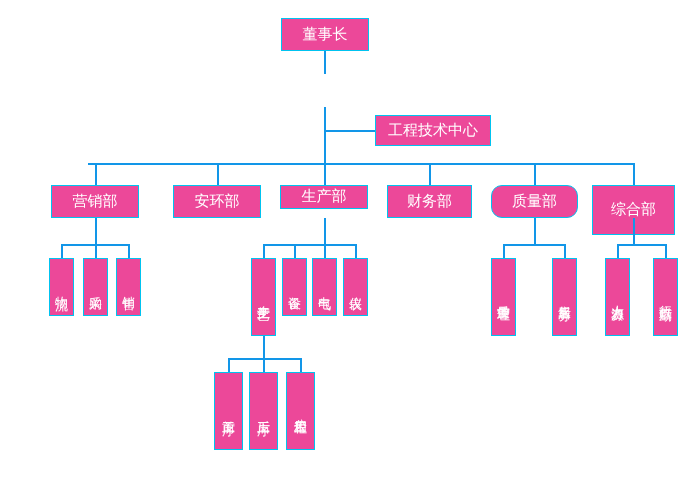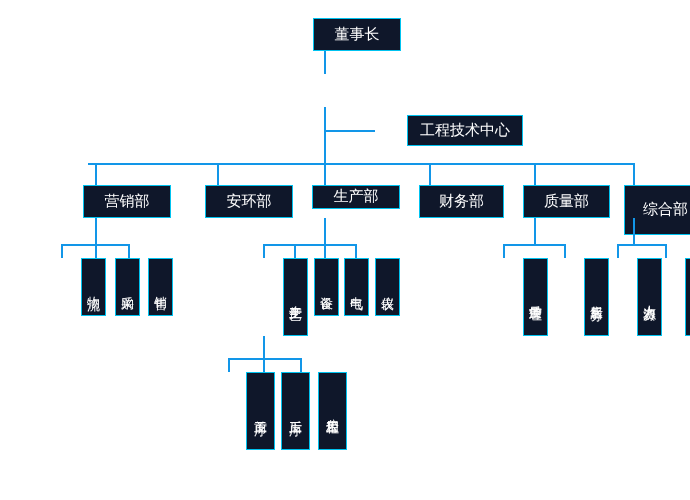--- a/index.html
+++ b/index.html
@@ -11,31 +11,30 @@
     position: relative;
     width: 690px;
     height: 500px;
     background: #ffffff;
     font-family: "DejaVu Sans", "Liberation Sans", sans-serif;
     overflow: hidden;
   }
   .node {
     position: absolute;
     box-sizing: border-box;
-    background: #0f172a;
+    background: #ec4899;
     border: 1px solid #00c3f0;
     color: #ffffff;
     display: flex;
     align-items: center;
     justify-content: center;
     text-align: center;
     line-height: 1.06;
     letter-spacing: 0px;
     white-space: nowrap;
-    margin-left: 32px;
   }
   .node.h {
     font-size: 15px;
   }
   .node.v {
     writing-mode: vertical-rl;
     text-orientation: upright;
     font-size: 13px;
     line-height: 1.0;
     letter-spacing: 1px;
@@ -69,21 +68,21 @@
   <div class="conn vline" style="left:217px; top:163px; height:22px;"></div>
   <div class="conn vline" style="left:324px; top:163px; height:22px;"></div>
   <div class="conn vline" style="left:429px; top:163px; height:22px;"></div>
   <div class="conn vline" style="left:534px; top:163px; height:22px;"></div>
   <div class="conn vline" style="left:633px; top:163px; height:22px;"></div>
 
   <div class="node h" style="left:173px; top:185px; width:88px; height:33px;">安环部</div>
   <div class="node h" style="left:51px; top:185px; width:88px; height:33px;">营销部</div>
   <div class="node h" style="left:280px; top:185px; width:88px; height:24px;">生产部</div>
   <div class="node h" style="left:387px; top:185px; width:85px; height:33px;">财务部</div>
-  <div class="node h" style="left:491px; top:185px; width:87px; height:33px;">质量部</div>
+  <div class="node h" style="left:491px; top:185px; width:87px; height:33px;border-radius:11px;">质量部</div>
   <div class="node h" style="left:592px; top:185px; width:83px; height:50px;">综合部</div>
 
   <div class="conn vline" style="left:95px; top:218px; height:26px;"></div>
   <div class="conn hline" style="left:61px; top:244px; width:68px;"></div>
   <div class="conn vline" style="left:61px; top:244px; height:14px;"></div>
   <div class="conn vline" style="left:95px; top:244px; height:14px;"></div>
   <div class="conn vline" style="left:128px; top:244px; height:14px;"></div>
 
   <div class="node v" style="left:49px; top:258px; width:25px; height:58px;">物流</div>
   <div class="node v" style="left:83px; top:258px; width:25px; height:58px;">采购</div>

